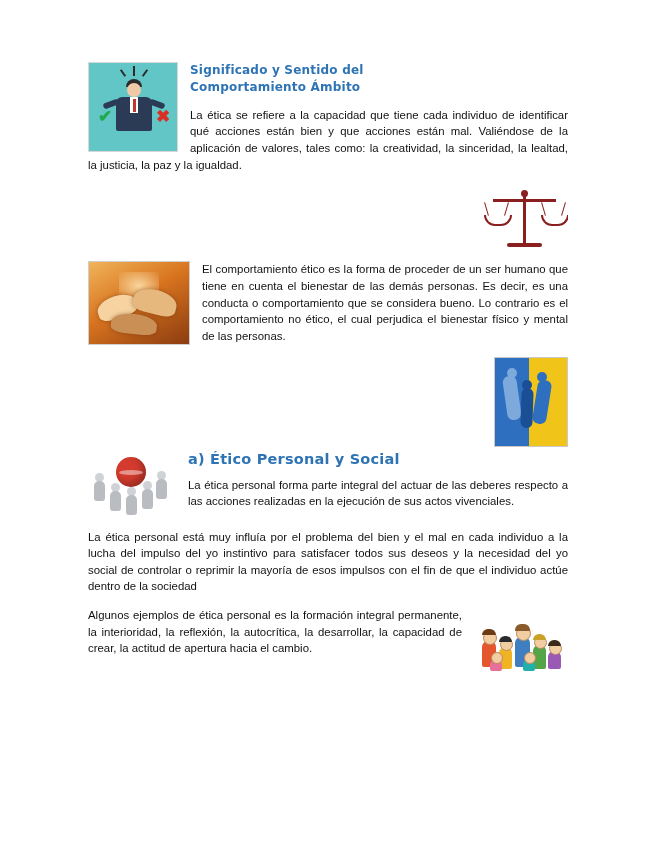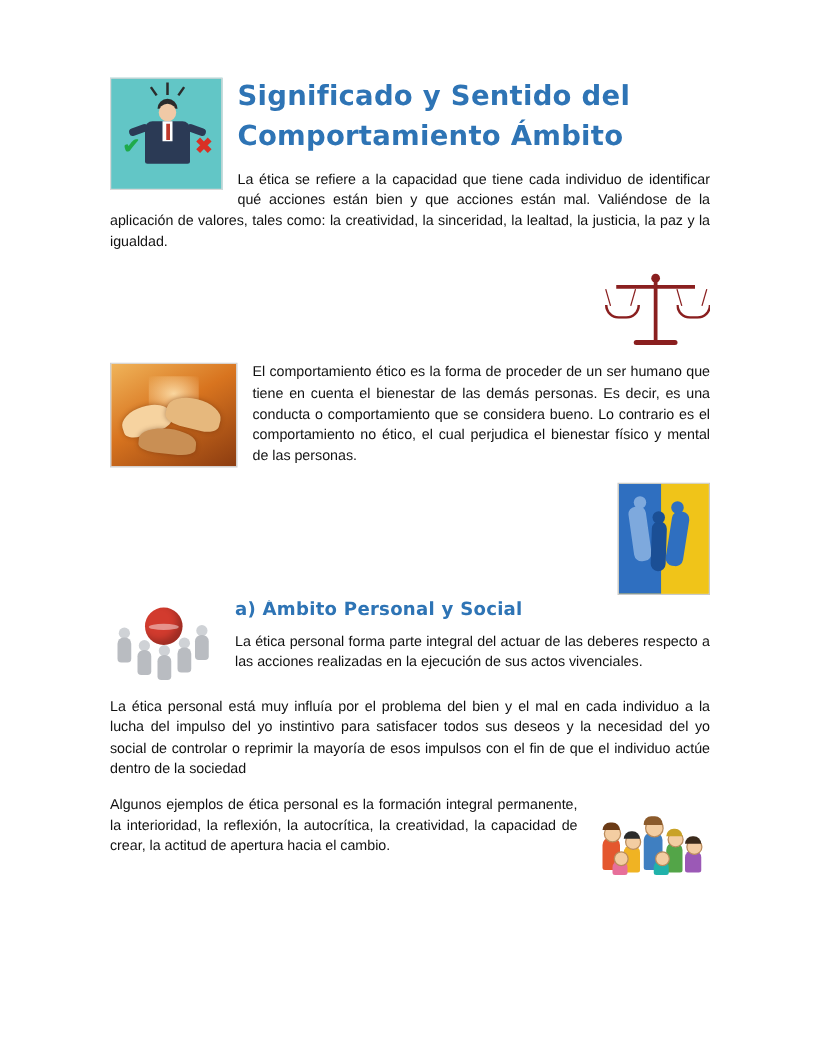--- a/index.html
+++ b/index.html
@@ -26,21 +26,21 @@
     position: absolute;
     left: 88px;
     top: 62px;
     width: 480px;
   }
 
   
   .title {
     font-family: "DejaVu Sans", sans-serif;
     color: #2E74B5;
-    font-size: 22px;
+    font-size: 12px;
     font-weight: bold;
     line-height: 1.45;
     margin: 0;
     letter-spacing: 0.2px;
   }
   .subheading {
     font-family: "DejaVu Sans", sans-serif;
     color: #2E74B5;
     font-size: 14.5px;
     font-weight: bold;
@@ -421,21 +421,21 @@
           <span class="person p1"></span>
         <span class="ph p2h"></span>
           <span class="person p2"></span>
         <span class="ph p3h"></span>
           <span class="person p3"></span>
         <span class="ph p4h"></span>
           <span class="person p4"></span>
         <span class="ph p5h"></span>
           <span class="person p5"></span>
       </div>
-      <h2 class="subheading">a) Ámbito Personal y Social</h2>
+      <h2 class="subheading">a) Ético Personal y Social</h2>
       <div class="spacer-10"></div>
       <p class="body">La ética personal forma parte integral del actuar de las deberes respecto a las acciones realizadas en la ejecución de sus actos vivenciales.</p>
       <div class="clear"></div>
     </div>
 
     <p class="body">La ética personal está muy influía por el problema del bien y el mal en cada individuo a la lucha del impulso del yo instintivo para satisfacer todos sus deseos y la necesidad del yo social de controlar o reprimir la mayoría de esos impulsos con el fin de que el individuo actúe dentro de la sociedad</p>
 
     <div class="block">
       <div class="illus img-group fl-right">
         <span class="g" style="left:6px;  top:34px; width:14px; height:26px; background:#e4572e;"></span>
@@ -457,18 +457,18 @@
         <span class="g" style="left:72px; top:44px; width:13px; height:18px; background:#9b59b6;"></span>
         <span class="gh" style="left:73px; top:35px; width:11px; height:11px;"></span>
         <span class="hair" style="left:72px; top:33px; width:13px; height:6px; background:#3b2a1a;"></span>
 
         <span class="g" style="left:14px; top:52px; width:12px; height:12px; background:#e76f9a;"></span>
         <span class="gh" style="left:15px; top:45px; width:10px; height:10px;"></span>
 
         <span class="g" style="left:47px; top:52px; width:12px; height:12px; background:#20b2aa;"></span>
         <span class="gh" style="left:48px; top:45px; width:10px; height:10px;"></span>
       </div>
-      <p class="body">Algunos ejemplos de ética personal es la formación integral permanente, la interioridad, la reflexión, la autocrítica, la creatividad, la capacidad de crear, la actitud de apertura hacia el cambio.</p>
+      <p class="body">Algunos ejemplos de ética personal es la formación integral permanente, la interioridad, la reflexión, la autocrítica, la desarrollar, la capacidad de crear, la actitud de apertura hacia el cambio.</p>
       <div class="clear"></div>
     </div>
 
   </div>
 </div>
 
 </body></html>

